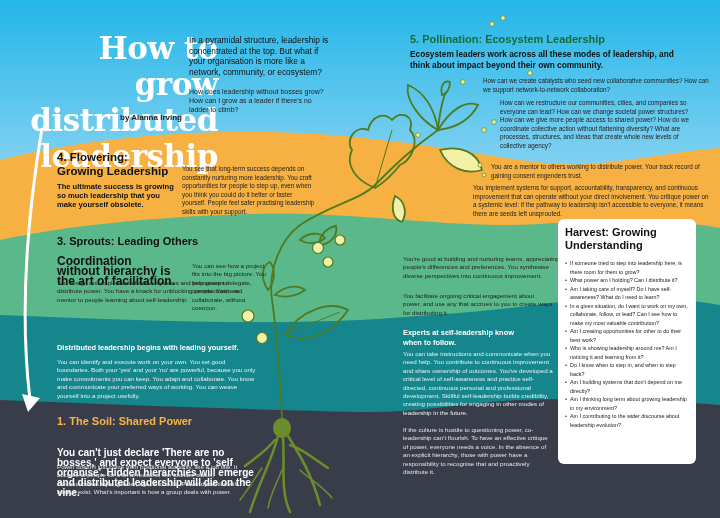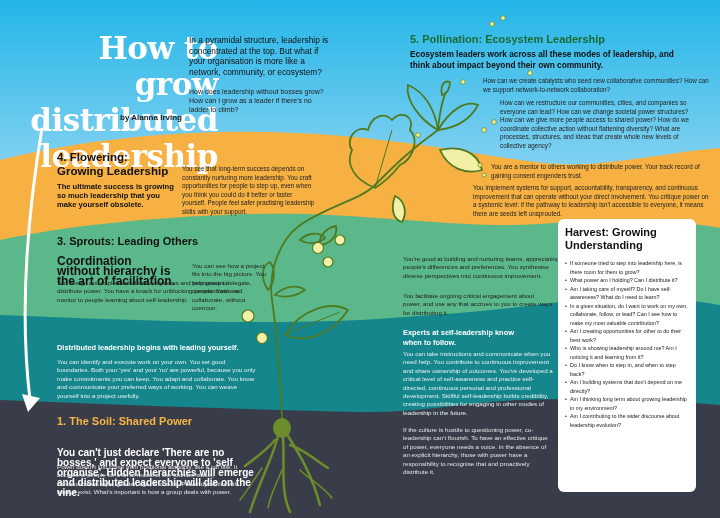--- a/index.html
+++ b/index.html
@@ -40,21 +40,21 @@
   .s2-body { left: 57px; top: 358px; width: 200px; font-size: 6.2px; color: #e8f2f2; line-height: 8.4px; }
   .s2-right-lead { left: 403px; top: 328px; width: 130px; font-size: 7.4px; font-weight: bold; color: #fff; line-height: 10px; }
   .s2-right-body { left: 403px; top: 350px; width: 150px; font-size: 6.2px; color: #e8f2f2; line-height: 8.4px; }
 
   .s1-title { left: 57px; top: 415px; font-size: 11px; font-weight: bold; color: #f6b544; }
   .s1-lead { left: 57px; top: 448px; width: 200px; font-size: 10px; font-weight: bold; color: #ffffff; line-height: 10px; }
   .s1-body { left: 57px; top: 463px; width: 200px; font-size: 6.2px; color: #e6e6e6; line-height: 8.4px; }
   .s1-right { left: 403px; top: 426px; width: 150px; font-size: 6.2px; color: #e6e6e6; line-height: 8.4px; }
 
   .harvest {
-    left: 558px; top: 219px; width: 138px; height: 273px;
+    left: 558px; top: 219px; width: 138px; height: 245px;
     background: #ffffff; border-radius: 6px; padding: 7px 7px;
   }
   .harvest-title { font-size: 11px; font-weight: bold; color: #111; line-height: 13px; }
   .harvest-lead { margin-top: 8px; font-size: 7.2px; font-weight: bold; color: #111; line-height: 9.5px; }
   .harvest-list { margin-top: 7px; list-style: none; }
   .harvest-list li { font-size: 5.4px; color: #222; line-height: 8.5px; padding-left: 5px; position: relative; }
   .harvest-list li::before { content: "\2022"; position: absolute; left: 0; top: 0; }
   .harvest-list li + li { margin-top: 0px; }
 </style>
 </head>

